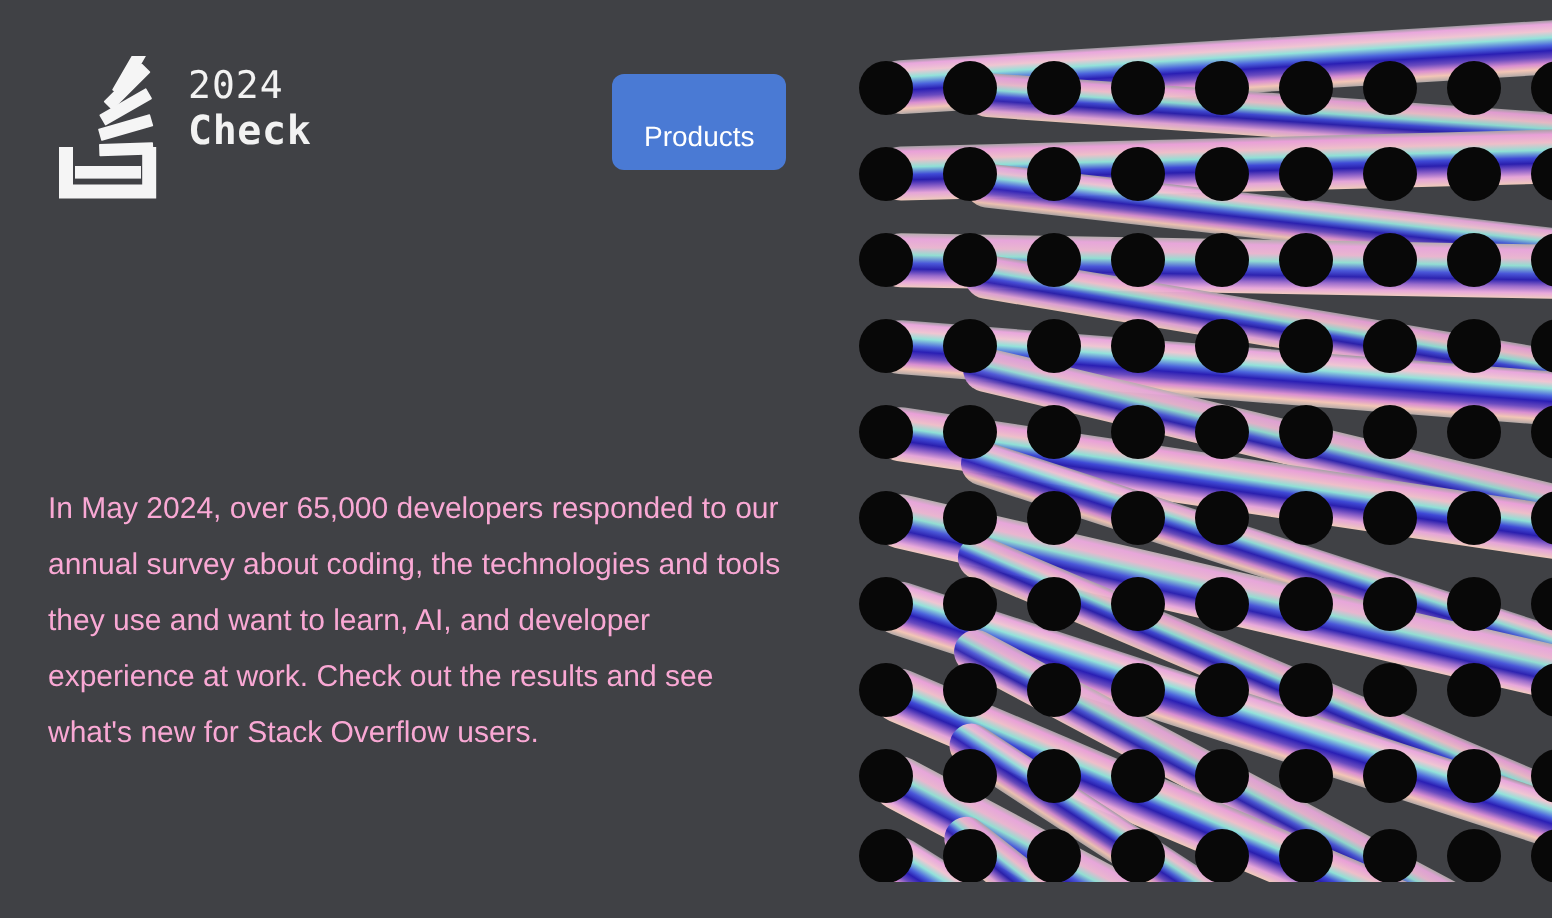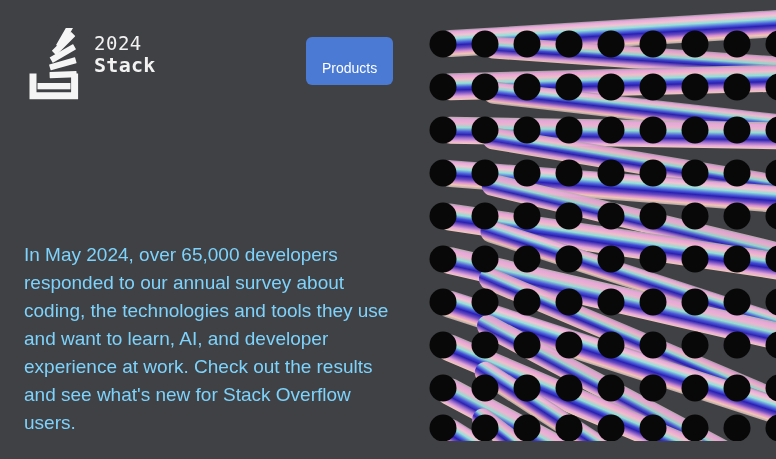--- a/index.html
+++ b/index.html
@@ -81,23 +81,23 @@
     line-height: 1;
     cursor: pointer;
   }
 
   
   #intro-paragraph {
     position: absolute;
     left: 24px;
     top: 241px;
     width: 372px;
-    color: #7dd3fc;
+    color: #f9a8d4;
     font-family: "Liberation Sans", sans-serif;
-    font-size: 19px;
+    font-size: 15px;
     line-height: 28px;
     font-weight: 400;
     margin: 0;
   }
 
   
   #hero-graphic {
     position: absolute;
     left: 428px;
     top: 0;
@@ -127,21 +127,21 @@
           <rect x="27.8" y="22.8" width="27" height="6.2" rx="0.4" transform="rotate(-45 27.8 22.8)"></rect>
           <rect x="32.0" y="17.0" width="27" height="6.2" rx="0.4" transform="rotate(-60 32.0 17.0)"></rect>
 
           <rect x="13.5" y="55.0" width="33" height="6.3"></rect>
           <path d="M5.5 45.5 h7.0 v18.8 h34.6 v-18.8 h7.0 v25.8 h-48.6 z"></path>
         </g>
       </svg>
 
       <div id="brand-text">
         <span id="brand-year">2024</span>
-        <span id="brand-line2">Stack</span>
+        <span id="brand-line2">Check</span>
       </div>
     </div>
 
     <button id="products-button">Products</button>
 
     <p id="intro-paragraph">In May 2024, over 65,000 developers responded to our annual survey about coding, the technologies and tools they use and want to learn, AI, and developer experience at work. Check out the results and see what's new for Stack Overflow users.</p>
 
   </div>
 
   <div id="hero-graphic">

